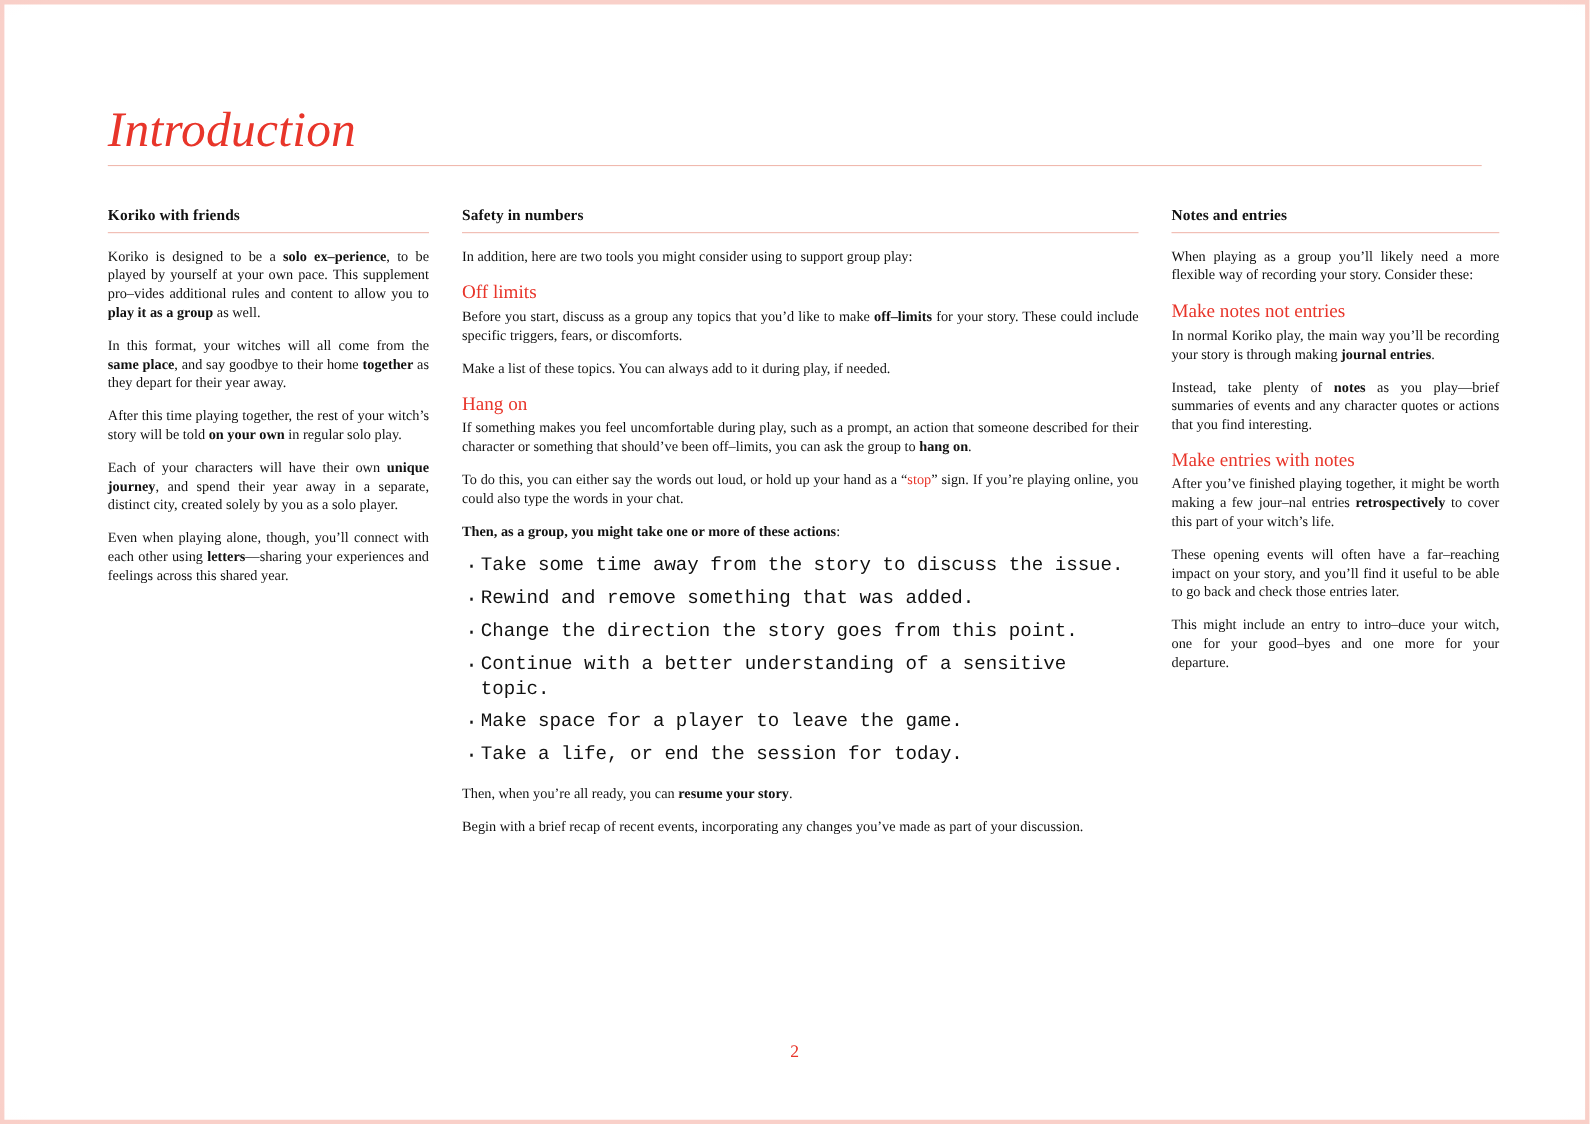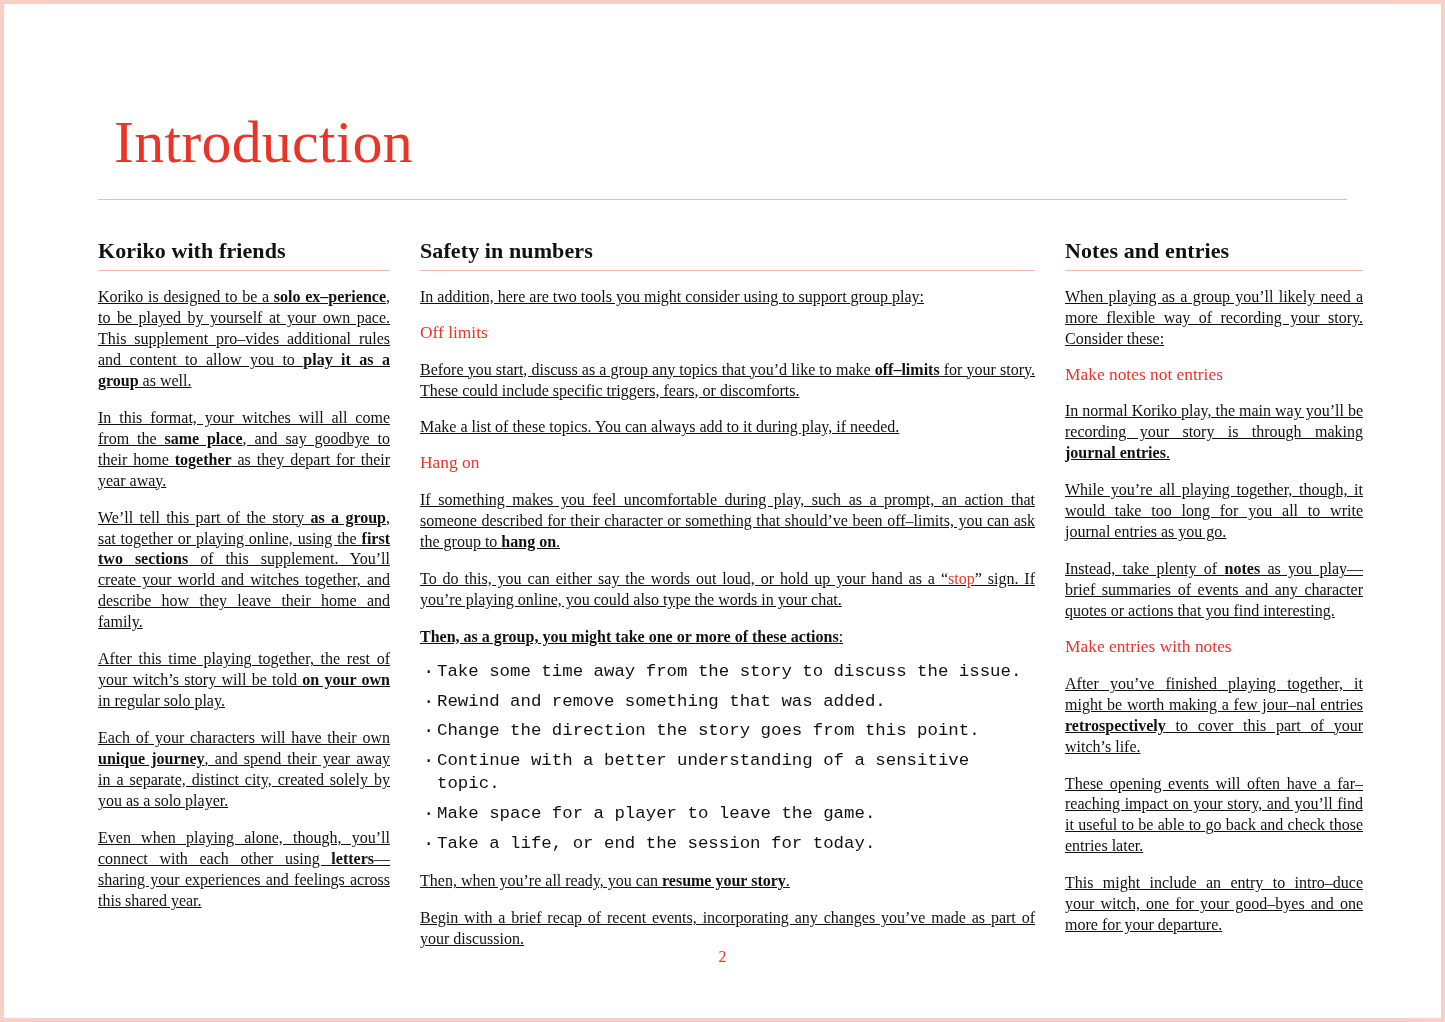--- a/index.html
+++ b/index.html
@@ -29,66 +29,66 @@
   }
   .sheet {
     position: absolute;
     left: 60px;
     top: 40px;
     right: 60px;
     bottom: 30px;
   }
   .title {
     font-family: "Liberation Serif", serif;
-    font-size: 60px;
+    font-size: 45px;
     color: #e8352a;
     font-weight: normal;
     letter-spacing: 0.2px;
-    margin: 16px;
+    margin: 0;
     padding: 52px 0 6px 38px;
+    font-style: italic;
   }
   .title-rule {
     height: 1px;
     background: #f0b9ae;
     margin: 0 38px 0 38px;
   }
   .columns {
     display: flex;
     gap: 30px;
     padding: 38px 38px 0 38px;
   }
   .col {
     flex: 0 0 auto;
   }
   .col-1 { width: 292px; }
   .col-2 { width: 615px; }
   .col-3 { width: 298px; }
   h2.col-head {
     font-family: "Liberation Serif", serif;
-    font-size: 22px;
+    font-size: 14px;
     font-weight: bold;
     color: #111111;
     margin: 0 0 6px 0;
     padding: 0;
     letter-spacing: 0.1px;
   }
   .head-rule {
     height: 1px;
     background: #f0b9ae;
     margin-bottom: 12px;
   }
   p {
-    font-size: 16px;
+    font-size: 13px;
     line-height: 1.31;
     color: #111111;
-    margin: 16px 0 13px 0;
+    margin: 0 0 13px 0;
     text-align: justify;
     text-justify: inter-word;
     hyphens: auto;
-    text-decoration: underline;
   }
   p.last { margin-bottom: 0; }
   .subhead {
     font-size: 17.4px;
     color: #e8352a;
     font-weight: normal;
     margin: 0 0 2px 0;
     line-height: 1.3;
   }
   b, strong { font-weight: bold; }
@@ -136,21 +136,20 @@
     <h1 class="title">Introduction</h1>
     <div class="title-rule"></div>
 
     <div class="columns">
 
       <div class="col col-1">
         <h2 class="col-head">Koriko with friends</h2>
         <div class="head-rule"></div>
         <p>Koriko is designed to be a <b>solo ex–perience</b>, to be played by yourself at your own pace. This supplement pro–vides additional rules and content to allow you to <b>play it as a group</b> as well.</p>
         <p>In this format, your witches will all come from the <b>same place</b>, and say goodbye to their home <b>together</b> as they depart for their year away.</p>
-        <p>We’ll tell this part of the story <b>as a group</b>, sat together or playing online, using the <b>first two sections</b> of this supplement. You’ll create your world and witches together, and describe how they leave their home and family.</p>
         <p>After this time playing together, the rest of your witch’s story will be told <b>on your own</b> in regular solo play.</p>
         <p>Each of your characters will have their own <b>unique journey</b>, and spend their year away in a separate, distinct city, created solely by you as a solo player.</p>
         <p>Even when playing alone, though, you’ll connect with each other using <b>letters</b>—sharing your experiences and feelings across this shared year.</p>
       </div>
 
       <div class="col col-2">
         <h2 class="col-head">Safety in numbers</h2>
         <div class="head-rule"></div>
         <p>In addition, here are two tools you might consider using to support group play:</p>
 
@@ -176,21 +175,20 @@
         <p class="last">Begin with a brief recap of recent events, incorporating any changes you’ve made as part of your discussion.</p>
       </div>
 
       <div class="col col-3">
         <h2 class="col-head">Notes and entries</h2>
         <div class="head-rule"></div>
         <p>When playing as a group you’ll likely need a more flexible way of recording your story. Consider these:</p>
 
         <div class="subhead">Make notes not entries</div>
         <p>In normal Koriko play, the main way you’ll be recording your story is through making <b>journal entries</b>.</p>
-        <p>While you’re all playing together, though, it would take too long for you all to write journal entries as you go.</p>
         <p>Instead, take plenty of <b>notes</b> as you play—brief summaries of events and any character quotes or actions that you find interesting.</p>
 
         <div class="subhead">Make entries with notes</div>
         <p>After you’ve finished playing together, it might be worth making a few jour–nal entries <b>retrospectively</b> to cover this part of your witch’s life.</p>
         <p>These opening events will often have a far–reaching impact on your story, and you’ll find it useful to be able to go back and check those entries later.</p>
         <p class="last">This might include an entry to intro–duce your witch, one for your good–byes and one more for your departure.</p>
       </div>
 
     </div>
 

